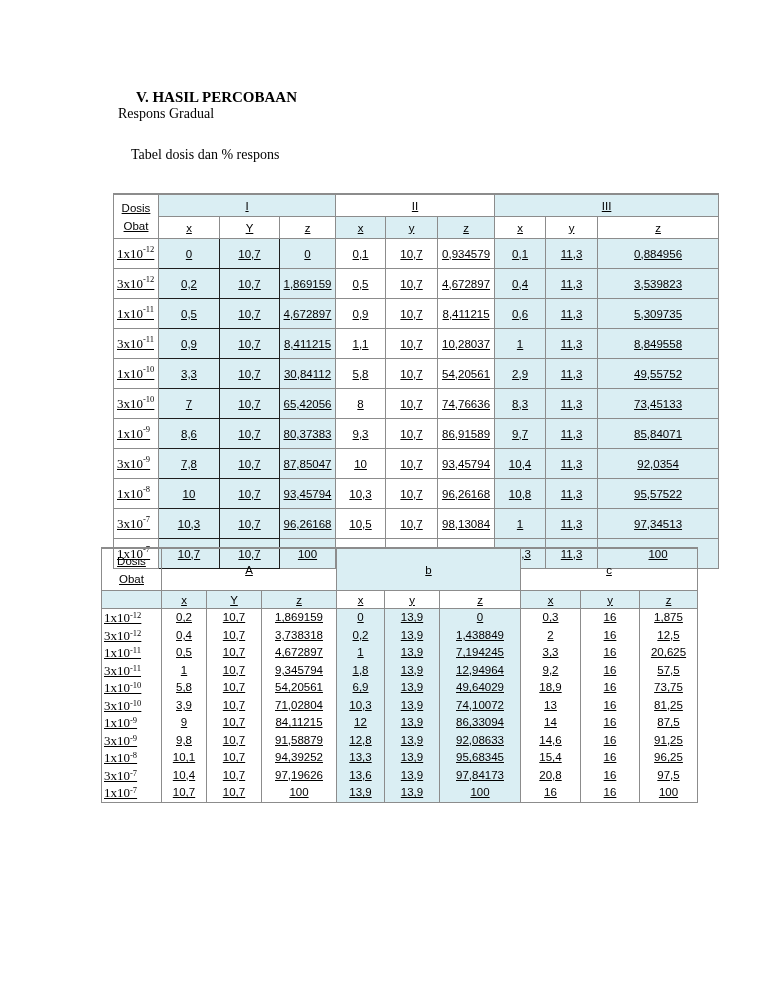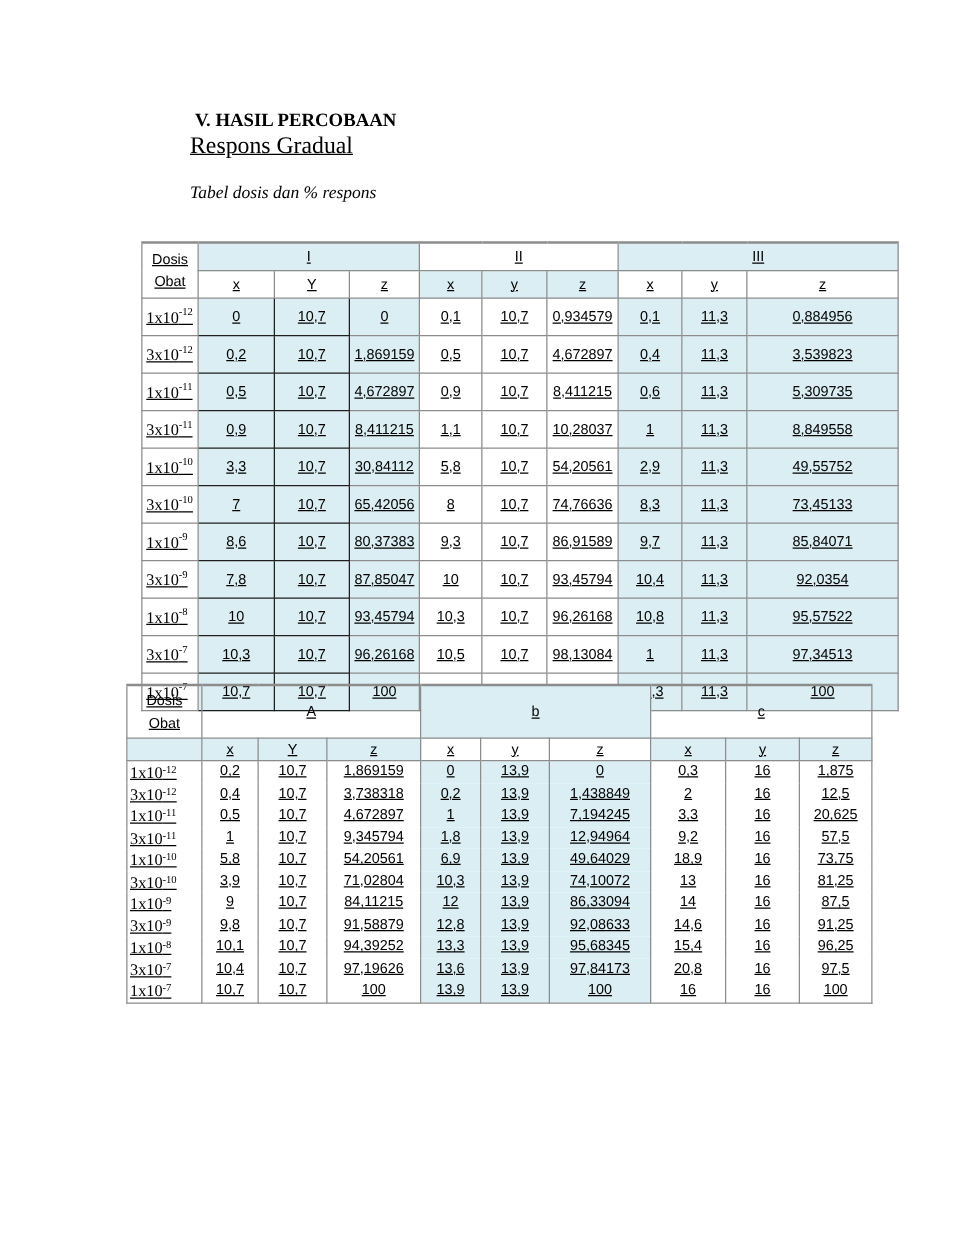--- a/index.html
+++ b/index.html
@@ -1,20 +1,20 @@
 <!DOCTYPE html>
 <html><head>
 <meta charset="utf-8">
 <style>
   html, body { margin: 0; padding: 0; background: #ffffff; }
   body { width: 768px; height: 994px; position: relative; overflow: hidden;
          font-family: "Liberation Serif", serif; color: #000; }
-  .heading { position: absolute; left: 136px; top: 89px; font-size: 15px; font-weight: bold; margin-left: 20px; }
-  .subheading { position: absolute; left: 152px; top: 106px; font-size: 19px; text-decoration: underline; }
-  .caption { position: absolute; left: 152px; top: 147px; font-size: 14px; font-style: italic; }
+  .heading { position: absolute; left: 136px; top: 89px; font-size: 15px; font-weight: bold; }
+  .subheading { position: absolute; left: 118px; top: 106px; font-size: 14px; }
+  .caption { position: absolute; left: 131px; top: 147px; font-size: 14px; }
 
   table { position: absolute; border-collapse: collapse; table-layout: fixed; text-decoration: underline; }
   td { text-align: center; vertical-align: middle; padding: 0; white-space: nowrap; }
   .sans { font-family: "Liberation Sans", sans-serif; font-size: 11.5px; }
   .serif { font-family: "Liberation Serif", serif; font-size: 13px; }
   .blue { background: #DAEEF3; }
   sup { font-size: 8.5px; vertical-align: top; position: relative; top: -2px; }
 
   
   #t1 { left: 113px; top: 193px; width: 605px; }

